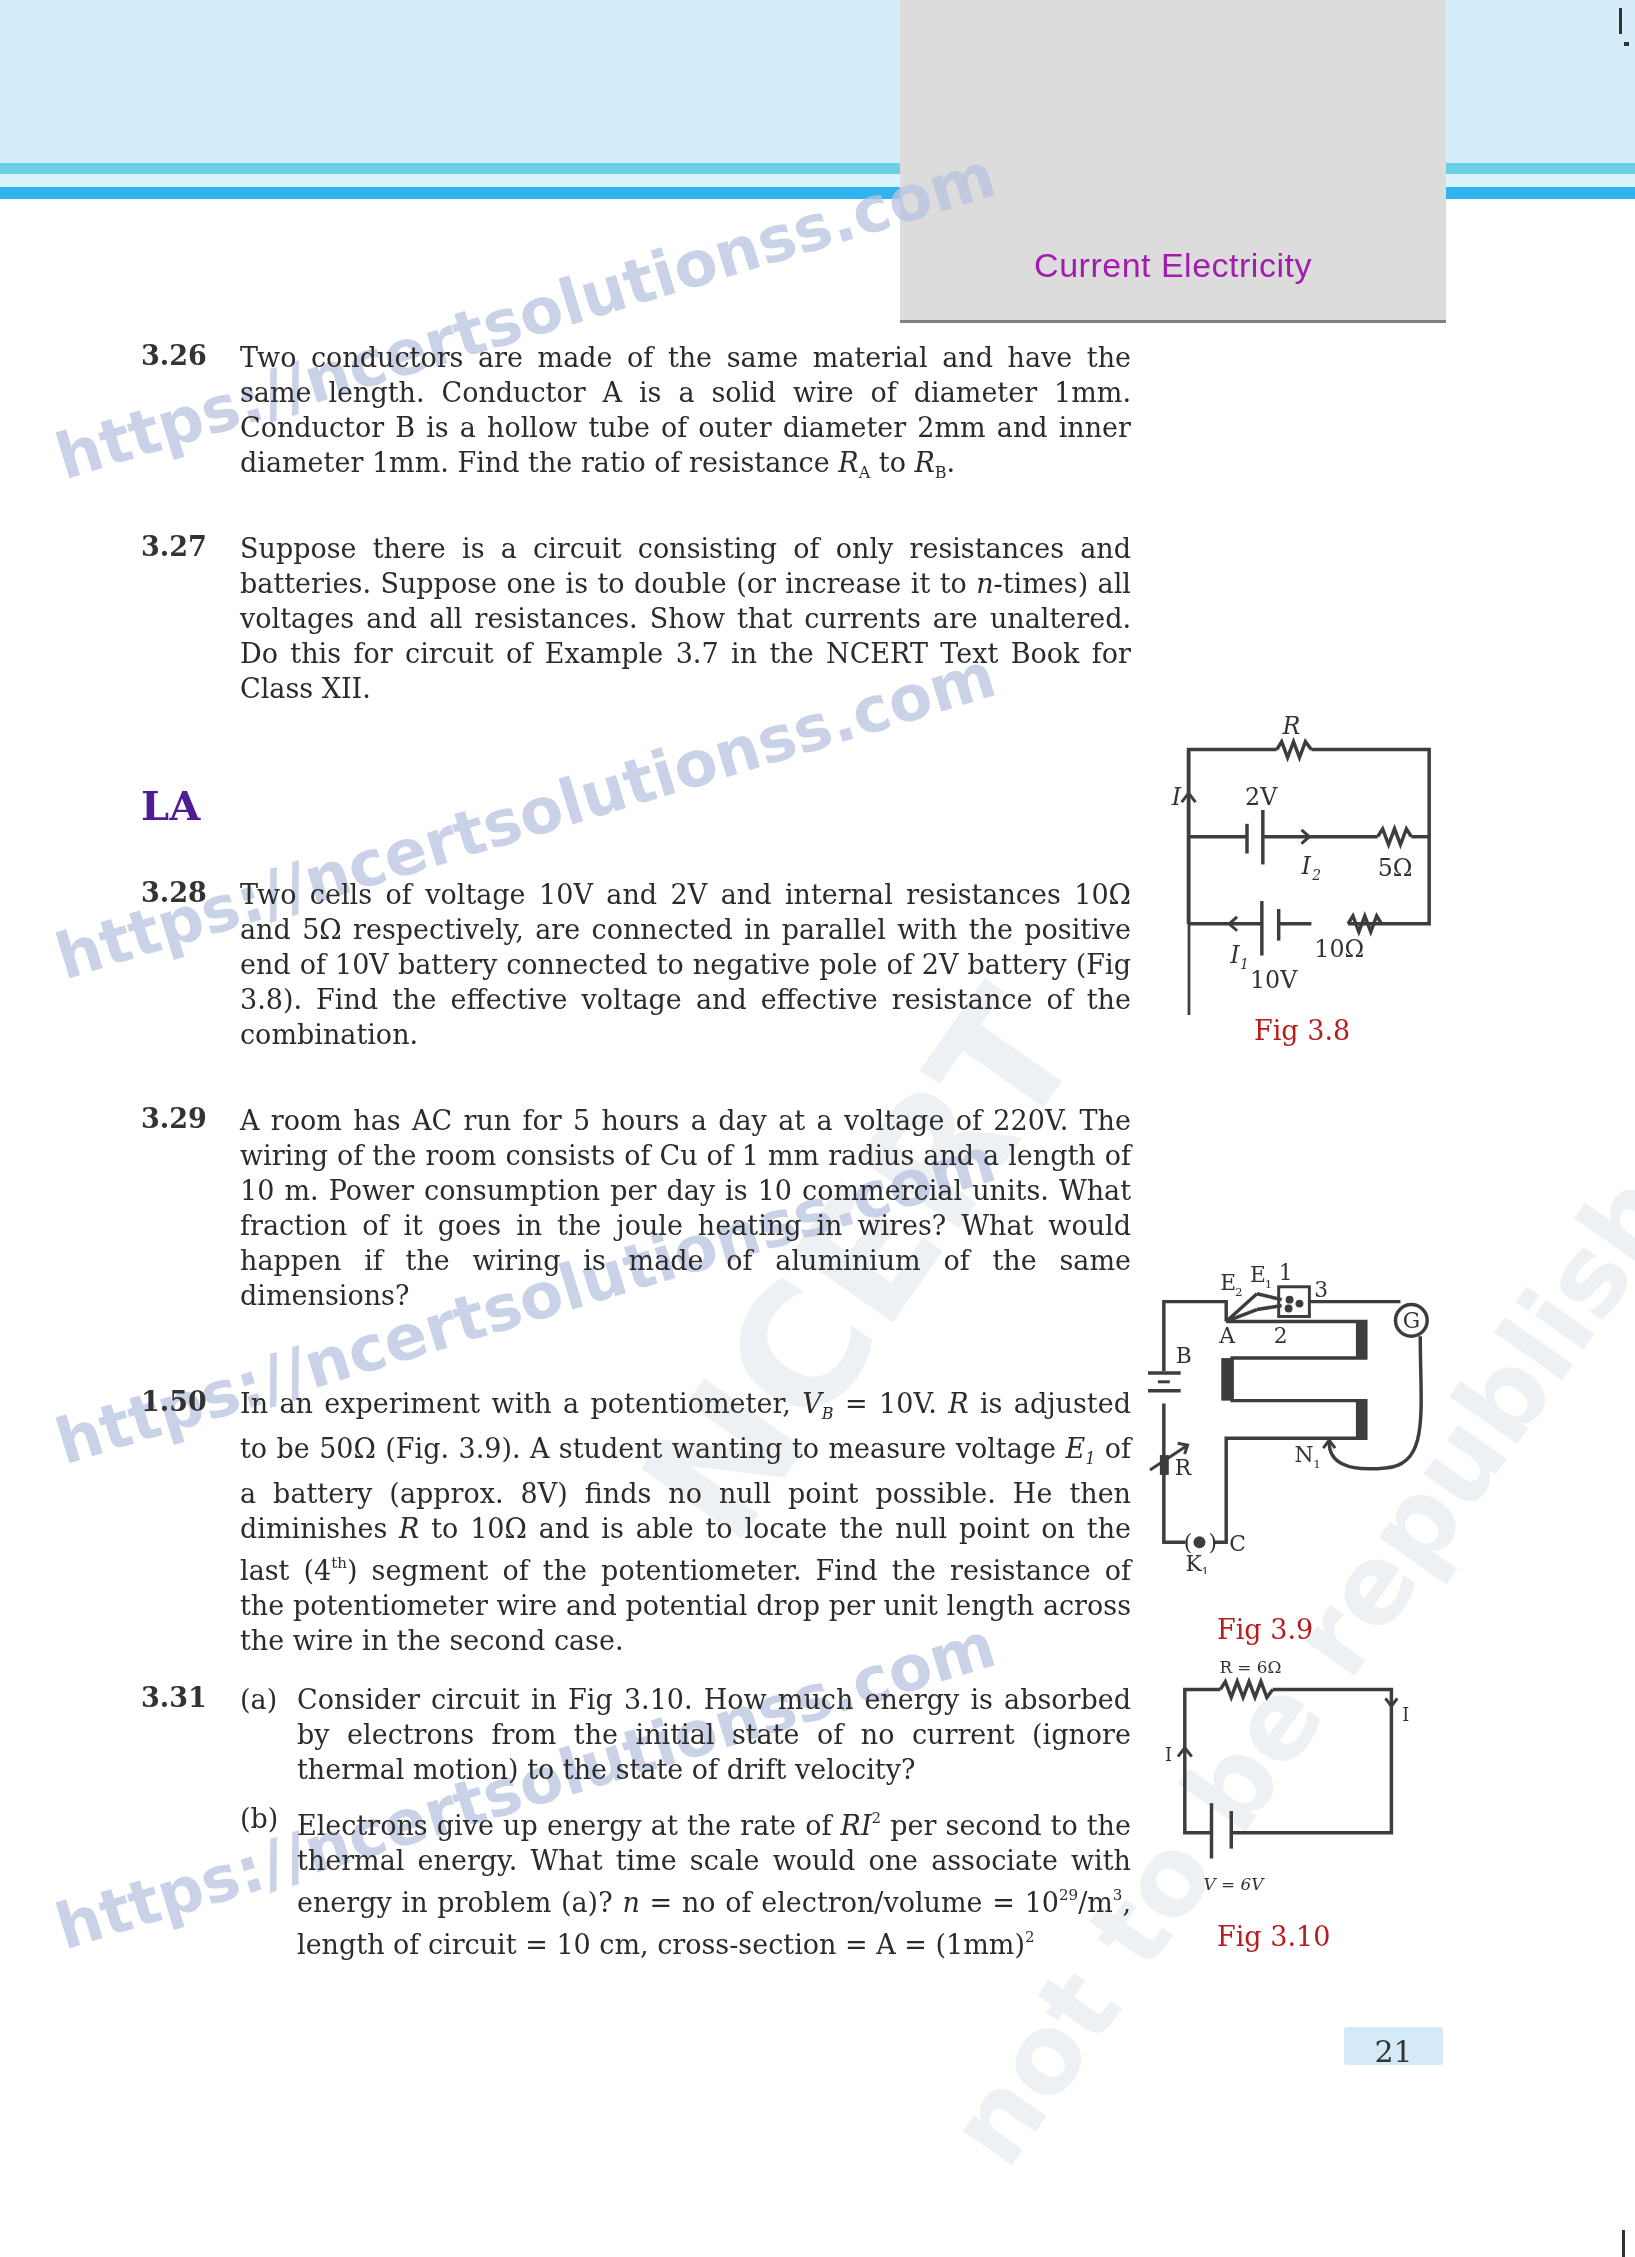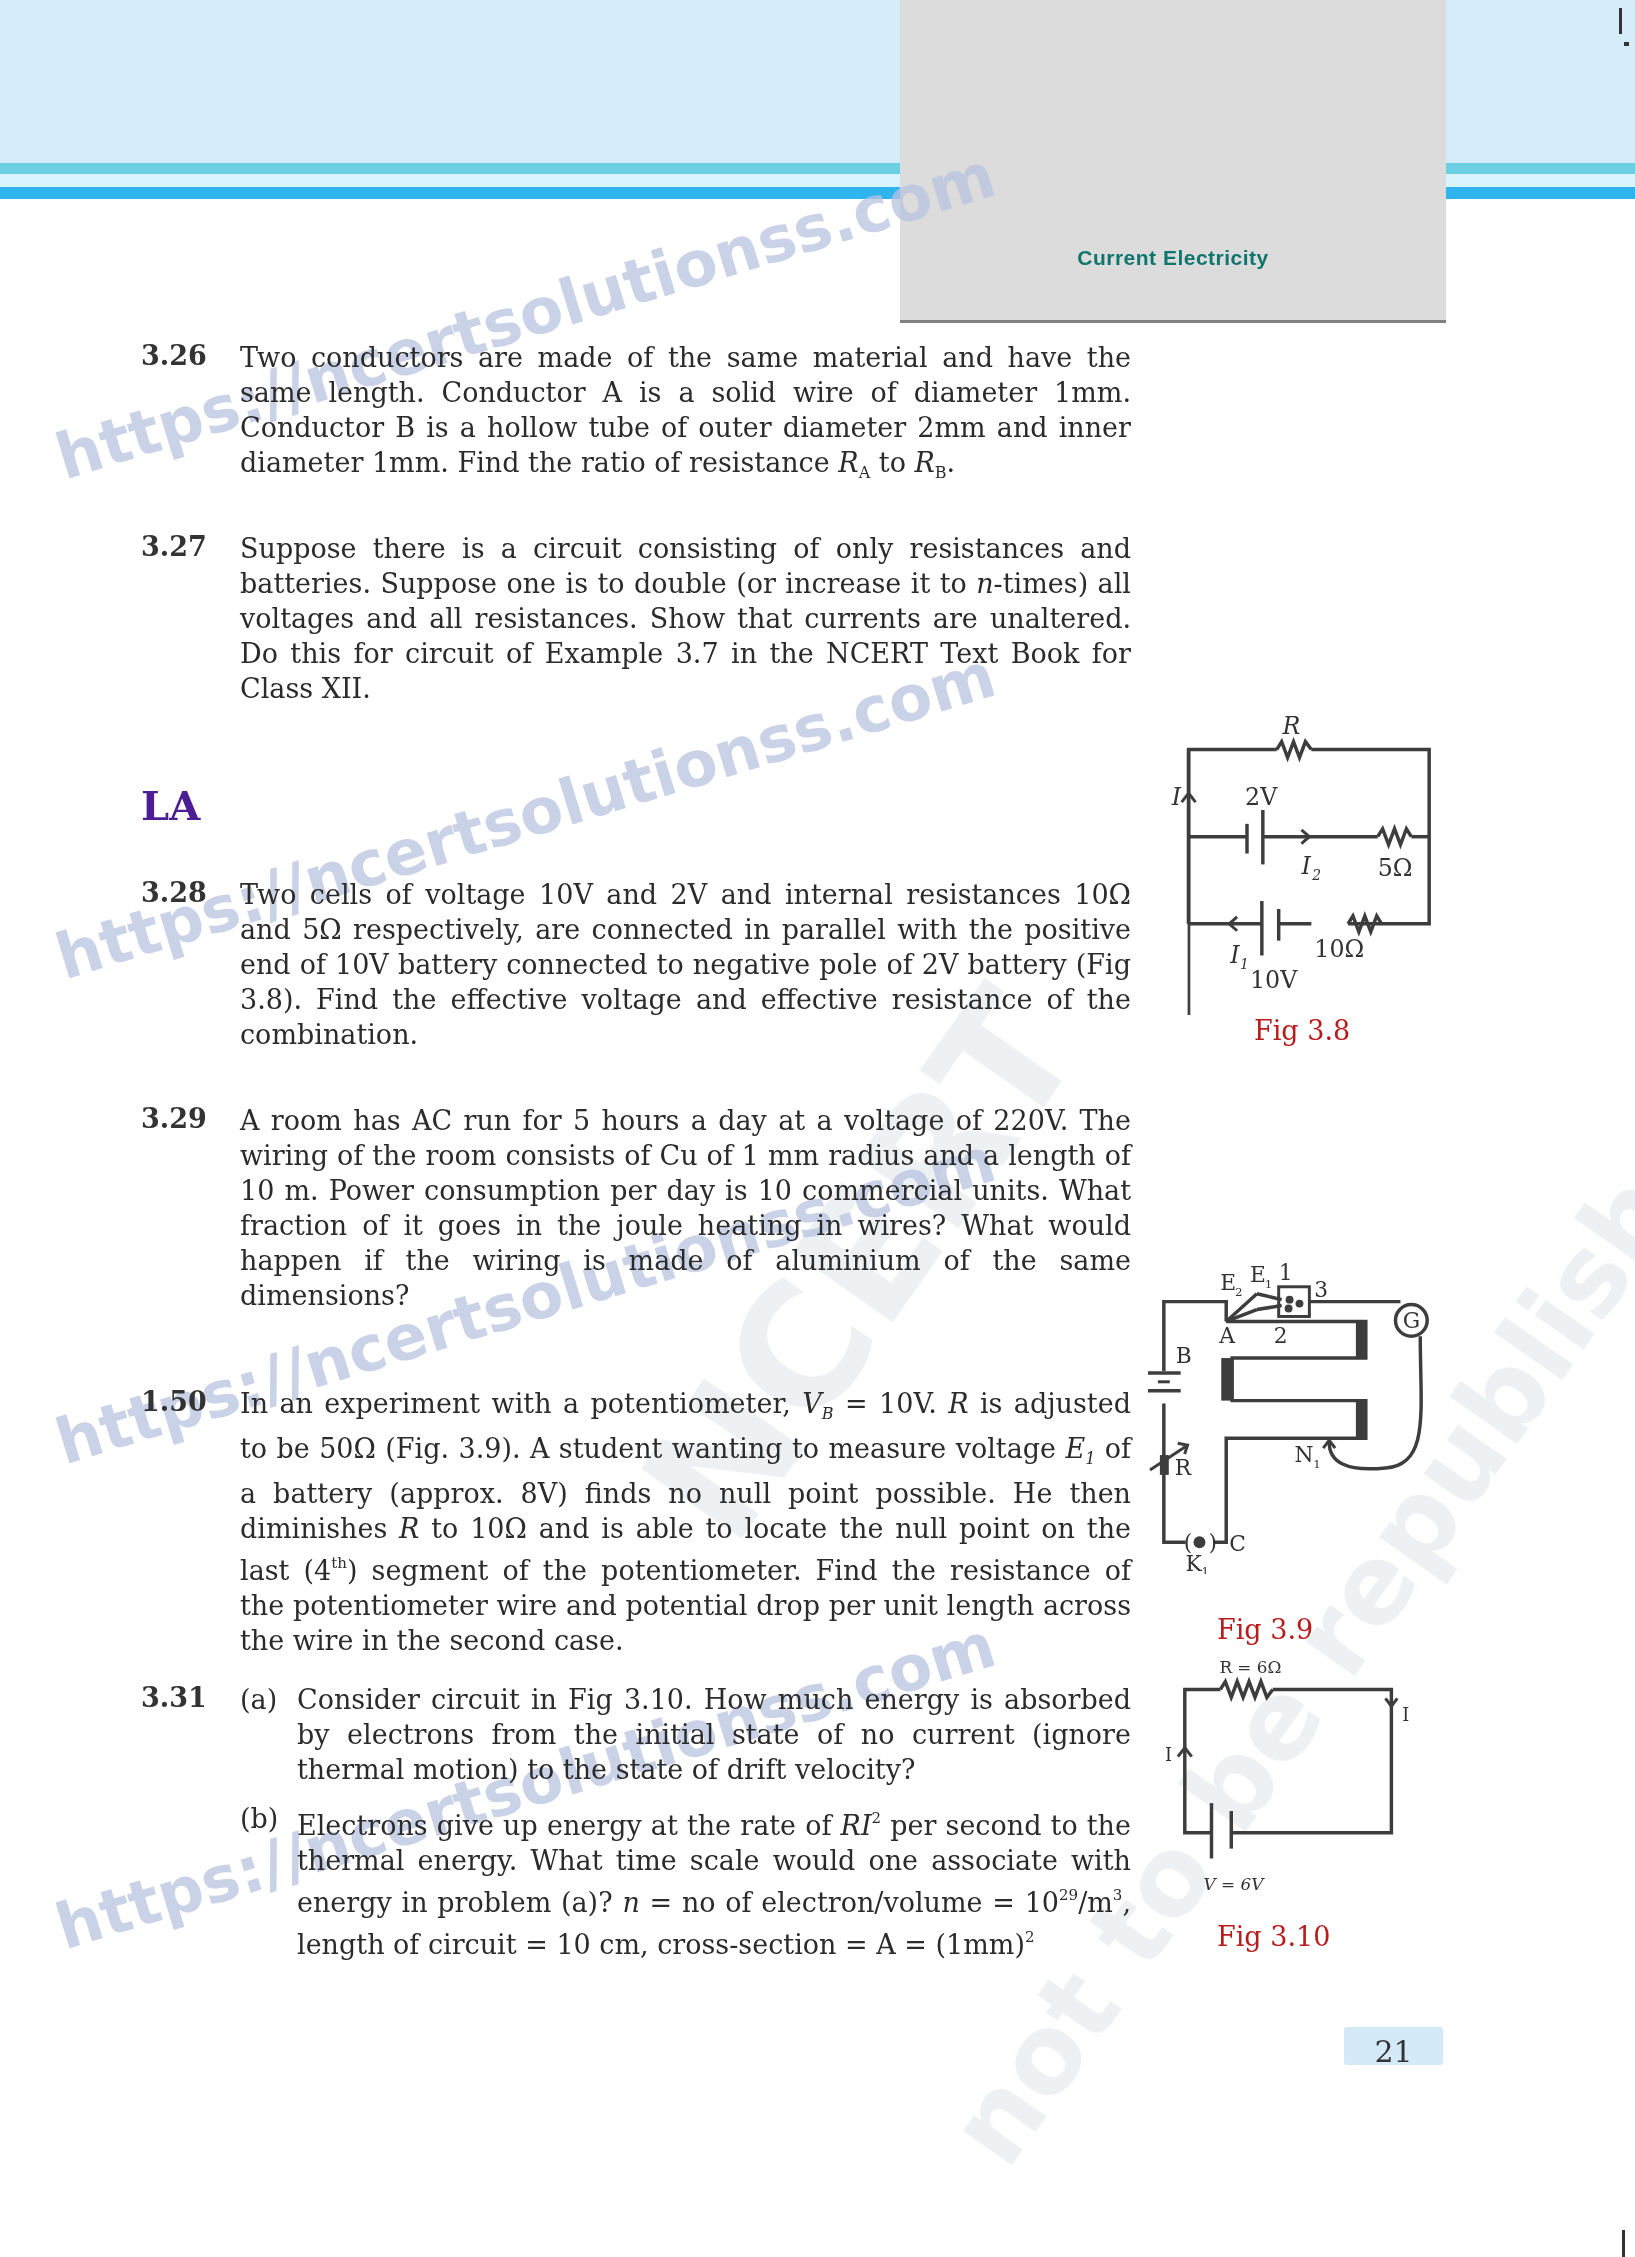--- a/index.html
+++ b/index.html
@@ -5,21 +5,21 @@
   html,body{margin:0;padding:0;}
   body{width:1636px;height:2257px;position:relative;overflow:hidden;background:#ffffff;
        font-family:"DejaVu Serif","Liberation Serif",serif;color:#2b2b2b;}
   .band-light{position:absolute;left:0;top:0;width:1636px;height:163px;background:#d5ecfa;}
   .band-teal{position:absolute;left:0;top:163px;width:1636px;height:11px;background:#6ccfe3;}
   .band-pale{position:absolute;left:0;top:174px;width:1636px;height:13px;background:#d9f4fd;}
   .band-blue{position:absolute;left:0;top:187px;width:1636px;height:12px;background:#2fb4ee;}
   .chapter-box{position:absolute;left:900px;top:0;width:546px;height:320px;background:#dcdcdc;
        border-bottom:3px solid #808080;}
   .chapter-title{position:absolute;left:0;width:100%;top:246px;text-align:center;
-       font-family:"Liberation Sans","DejaVu Sans",sans-serif;font-size:21px;color:#0f766e;letter-spacing:0.5px;font-weight:bold;}
+       font-family:"Liberation Sans","DejaVu Sans",sans-serif;font-size:34px;color:#a21caf;letter-spacing:0.5px;}
   .crop-mark{position:absolute;background:#333;}
   .watermark{position:absolute;font-family:"DejaVu Sans","Liberation Sans",sans-serif;font-weight:bold;
        color:#b9c3e0;opacity:0.75;transform-origin:left bottom;white-space:nowrap;pointer-events:none;}
   .bg-watermark{position:absolute;font-family:"DejaVu Sans",sans-serif;font-weight:bold;color:#eef1f4;
        transform:rotate(-55deg);font-size:168px;white-space:nowrap;pointer-events:none;}
   .q{position:absolute;left:141px;width:990px;}
   .qnum{position:absolute;left:0;top:0;font-weight:bold;font-size:27px;color:#333;text-align:center;}
   .qtext{position:absolute;left:99px;width:891px;font-size:27px;line-height:35px;text-align:justify;
        text-align-last:left;}
   .sub{font-size:16px;vertical-align:-6px;}

